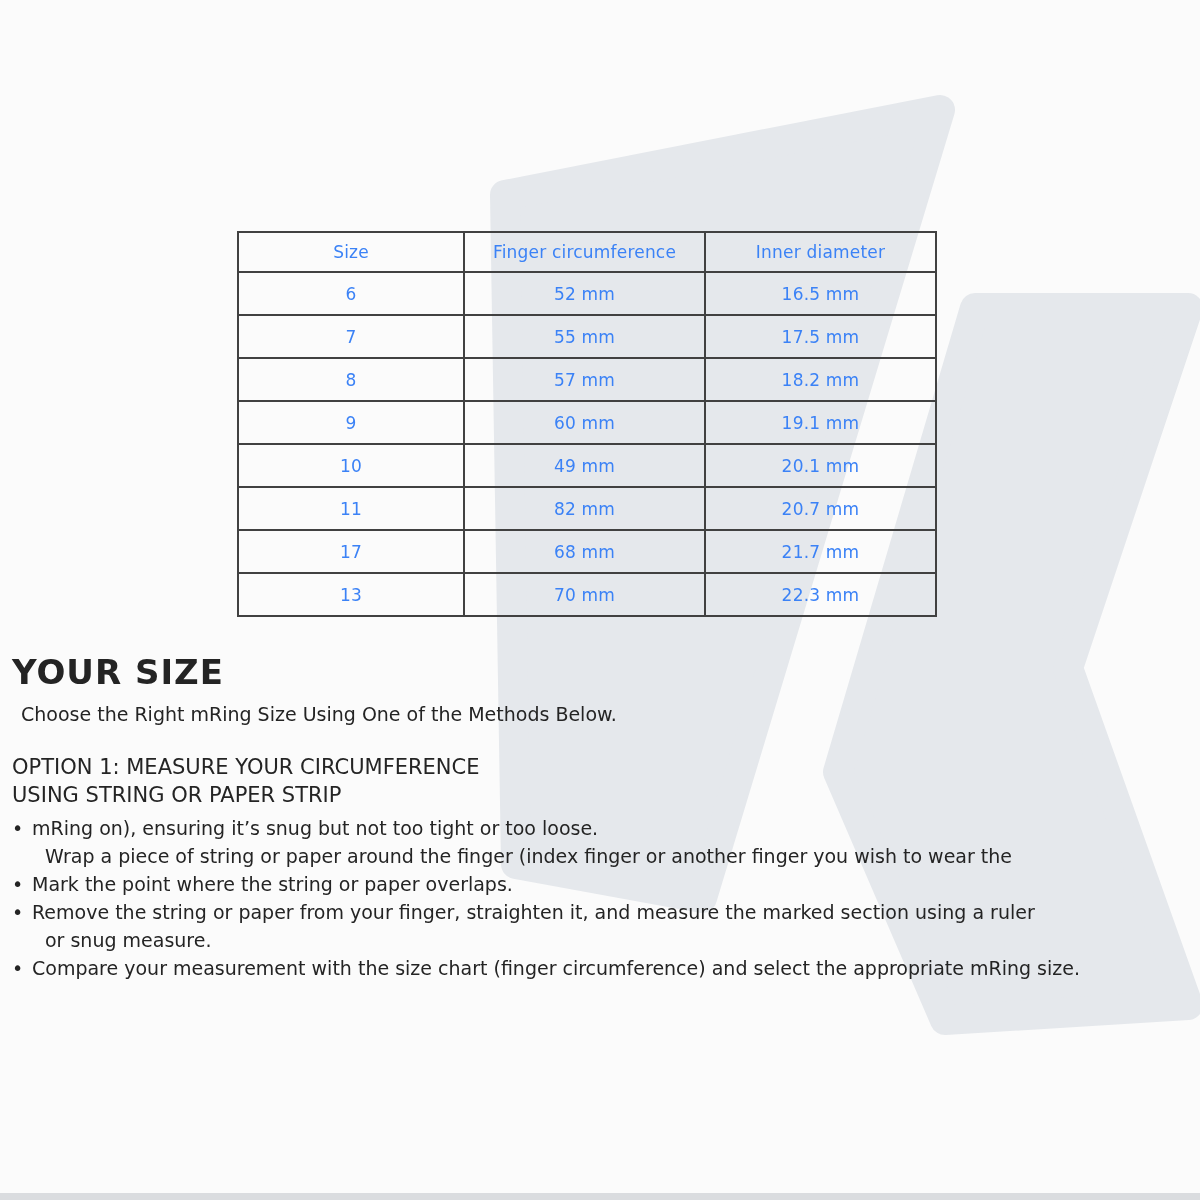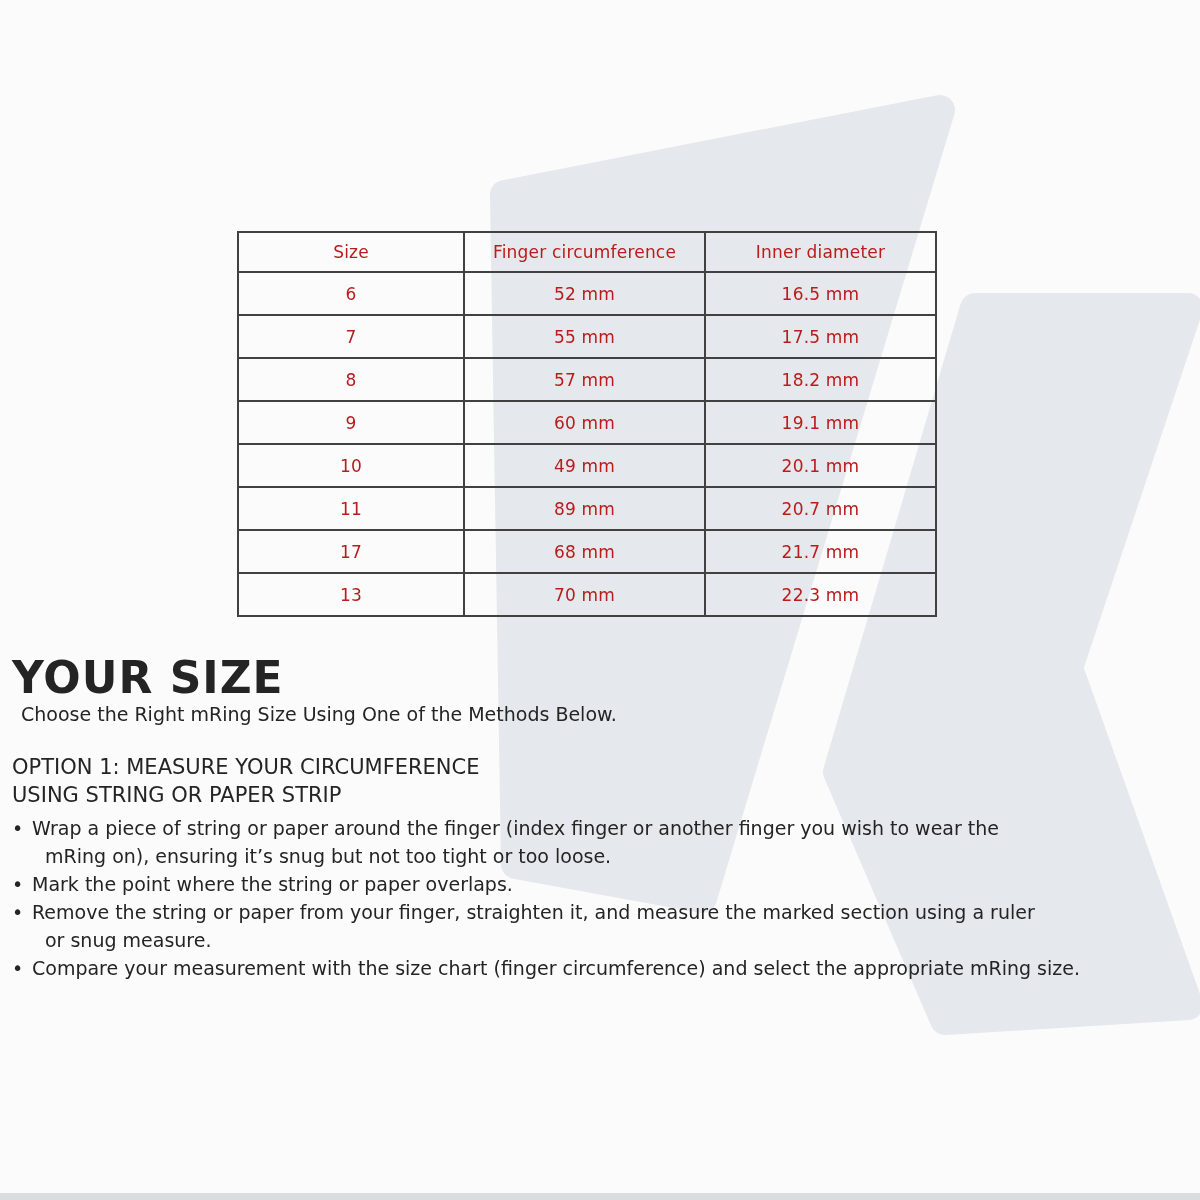--- a/index.html
+++ b/index.html
@@ -15,35 +15,35 @@
     z-index:0; pointer-events:none;
   }
   .content { position:relative; z-index:1; }
 
   
   .table-wrap { position:absolute; left:237px; top:231px; }
   table.size-table { border-collapse:collapse; table-layout:fixed; }
   table.size-table th, table.size-table td {
     border:2px solid #414141;
     text-align:center; vertical-align:middle;
-    font-size:17px; font-weight:400; color:#b91c1c;
+    font-size:17px; font-weight:400; color:#3b82f6;
     padding:0; background:transparent;
     letter-spacing:0.2px;
     margin-left:40px;
   }
   table.size-table th { height:38px; }
   table.size-table td { height:41px; }
   .col-size { width:226px; }
   .col-circ { width:241px; }
   .col-diam { width:231px; }
 
   
   .title {
     position:absolute; left:12px; top:652px;
-    font-size:44px; font-weight:700; letter-spacing:1px; color:#242424;
+    font-size:34px; font-weight:700; letter-spacing:1px; color:#242424;
     white-space:nowrap;
   }
   .subtitle {
     position:absolute; left:12px; top:703px;
     font-size:19px; color:#242424; white-space:nowrap;margin-left:9px;
   }
   .option-heading {
     position:absolute; left:12px; top:753px;
     font-size:21px; font-weight:400; line-height:28px;
     color:#242424; white-space:nowrap;
@@ -109,21 +109,21 @@
             <td>60 mm</td>
             <td>19.1 mm</td>
           </tr>
           <tr>
             <td>10</td>
             <td>49 mm</td>
             <td>20.1 mm</td>
           </tr>
           <tr>
             <td>11</td>
-            <td>89 mm</td>
+            <td>82 mm</td>
             <td>20.7 mm</td>
           </tr>
           <tr>
             <td>17</td>
             <td>68 mm</td>
             <td>21.7 mm</td>
           </tr>
           <tr>
             <td>13</td>
             <td>70 mm</td>
@@ -139,22 +139,22 @@
 
   <div class="option-heading">
     <div>OPTION 1: MEASURE YOUR CIRCUMFERENCE</div>
     <div>USING STRING OR PAPER STRIP</div>
   </div>
 
   <ul class="instructions">
       <li>
         <span class="dot">•</span>
         <div class="lines">
+          <div class="bullet-line">mRing on), ensuring it’s snug but not too tight or too loose.</div>
           <div class="bullet-line">Wrap a piece of string or paper around the finger (index finger or another finger you wish to wear the</div>
-          <div class="bullet-line">mRing on), ensuring it’s snug but not too tight or too loose.</div>
         </div>
       </li>
       <li>
         <span class="dot">•</span>
         <div class="lines">
           <div class="bullet-line">Mark the point where the string or paper overlaps.</div>
         </div>
       </li>
       <li>
         <span class="dot">•</span>

